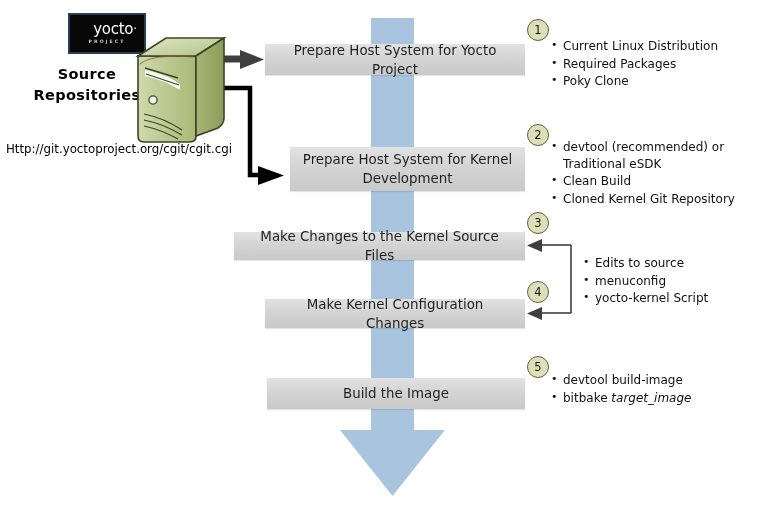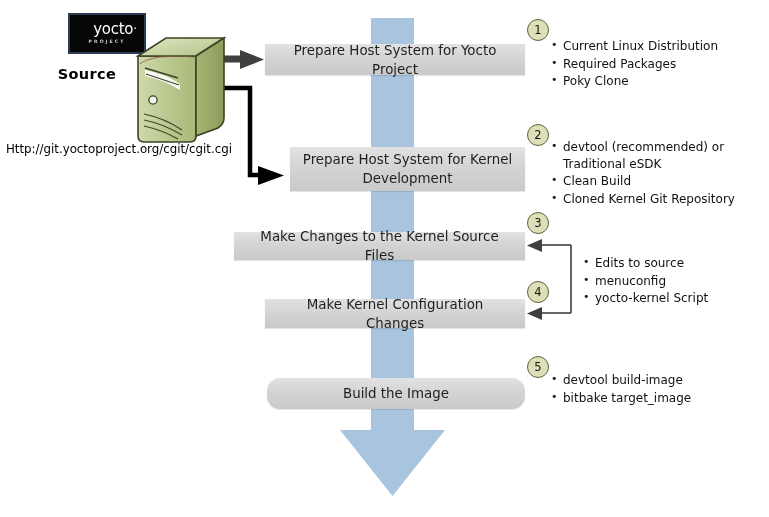--- a/index.html
+++ b/index.html
@@ -122,21 +122,21 @@
     color: #1f1f1f;
     line-height: 19px;
     z-index: 5;
     box-sizing: border-box;
     padding: 0 12px;
   }
   #box1 { left: 265px; top: 44px;  width: 260px; height: 31px; }
   #box2 { left: 290px; top: 147px; width: 235px; height: 44px; }
   #box3 { left: 234px; top: 232px; width: 291px; height: 28px; }
   #box4 { left: 265px; top: 299px; width: 260px; height: 29px; }
-  #box5 { left: 267px; top: 378px; width: 258px; height: 31px; border-radius: 13px; }
+  #box5 { left: 267px; top: 378px; width: 258px; height: 31px; }
   
   .step-circle {
     position: absolute;
     width: 22px;
     height: 22px;
     border-radius: 50%;
     background: #dcdfb8;
     border: 1.4px solid #5f6340;
     box-sizing: border-box;
     display: flex;
@@ -176,21 +176,21 @@
     left: 0;
     top: -1px;
     font-size: 11px;
     color: #111111;
   }
   .bullets li.wrap { white-space: normal; }
   #bul1 { left: 551px; top: 38px;  width: 205px; }
   #bul2 { left: 551px; top: 139px; width: 210px; }
   #bul34 { left: 583px; top: 255px; width: 175px; }
   #bul5 { left: 551px; top: 372px; width: 200px; }
-  .ital { }
+  .ital { font-style: italic; }
 </style>
 </head>
 <body>
 
 <div class="stage">
 
   <svg class="flow-arrow" viewBox="0 0 120 495" width="120" height="495">
     <polygon points="31,0 74,0 74,412 105,412 52.5,478 0,412 31,412" fill="#a8c4de"></polygon>
   </svg>
 
@@ -215,20 +215,21 @@
     </g>
   </svg>
 
   <div class="yocto-logo">
     <div class="yocto-word"><span>yocto</span><span class="dot">·</span></div>
     <div class="yocto-sub">PROJECT</div>
   </div>
 
   <div class="src-label">
     <div>Source</div>
+    <div>Repositories</div>
   </div>
   <div class="src-url">Http://git.yoctoproject.org/cgit/cgit.cgi</div>
 
   <svg class="server" viewBox="0 0 96 112" width="96" height="112">
     <defs>
       <linearGradient id="faceGrad" x1="0" y1="0" x2="1" y2="0">
         <stop offset="0%" stop-color="#cfd9ab"></stop>
         <stop offset="55%" stop-color="#b9c78e"></stop>
         <stop offset="100%" stop-color="#aab877"></stop>
       </linearGradient>

